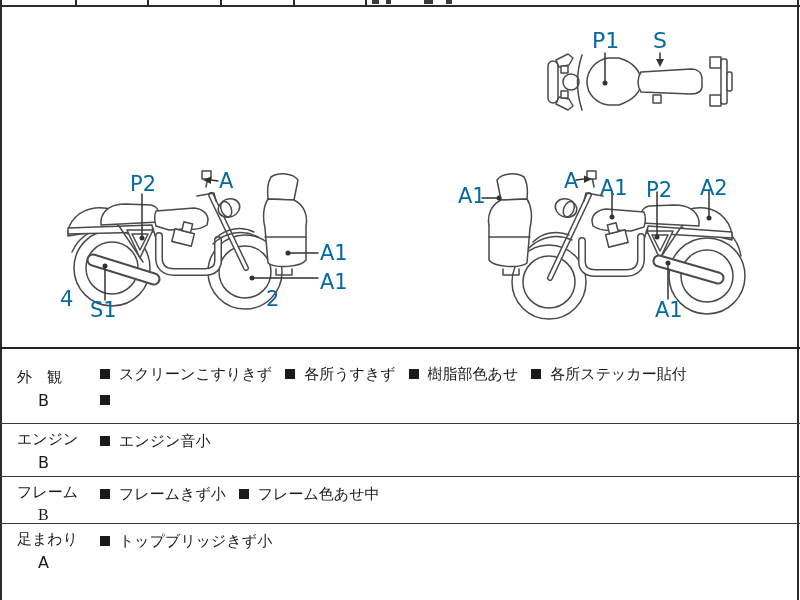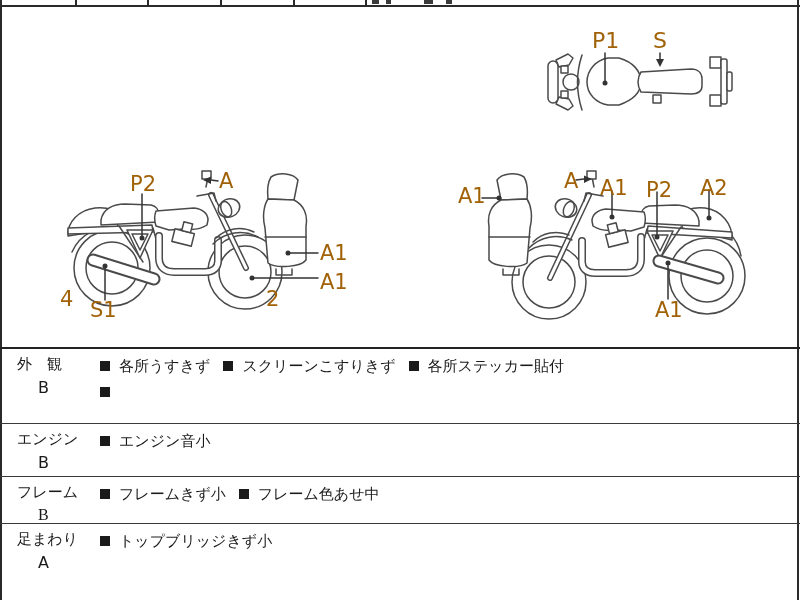--- a/index.html
+++ b/index.html
@@ -5,35 +5,35 @@
   html,body{margin:0;padding:0;background:#fff;}
   #stage{position:relative;width:800px;height:600px;background:#fff;overflow:hidden;
          font-family:"DejaVu Sans",sans-serif;color:#1a1a1a;}
   
   .border-left{position:absolute;left:0;top:0;width:2px;height:600px;background:#2a2a2a;}
   .border-right{position:absolute;left:797px;top:0;width:2px;height:600px;background:#2a2a2a;}
   .header-bottom-line{position:absolute;left:0;top:5px;width:800px;height:2px;background:#2a2a2a;}
   .header-divider{position:absolute;top:0;width:2px;height:6px;background:#2a2a2a;}
   .glyph-fragment{position:absolute;top:0;height:4px;background:#3a3a3a;}
   
-  .dlabel{position:absolute;font-size:21px;line-height:1;color:#a16207;white-space:nowrap;}
+  .dlabel{position:absolute;font-size:21px;line-height:1;color:#0369a1;white-space:nowrap;}
   .dlabel.big{font-size:22px;}
   svg{position:absolute;overflow:visible;}
   
   #cond-table{position:absolute;left:0;top:347px;width:800px;}
   .crow{display:flex;overflow:hidden;border-top:1px solid #3a3a3a;box-sizing:border-box;}
   .crow.first{border-top:2px solid #222;}
   .crow .labelcol{width:100px;flex:0 0 100px;padding:6px 0 0 17px;box-sizing:border-box;}
   .crow .rowlabel{font-size:15px;}
   .crow .grade{font-size:16px;padding-left:21px;margin-top:4px;}
   .crow .items{flex:1;padding-top:6px;}
   .iline{display:flex;align-items:center;white-space:nowrap;height:22px;margin-bottom:4px;}
   .item{display:flex;align-items:center;margin-right:13px;font-size:15px;}
   .bullet{display:inline-block;width:10px;height:10px;background:#1a1a1a;margin-right:9px;flex:0 0 10px;}
-  .h76{height:76px;} .h53{height:53px;} .h47{height:47px;font-family:Liberation Serif, serif;} .h77{height:68px;}
+  .h76{height:76px;align-items:center;} .h53{height:53px;} .h47{height:47px;font-family:Liberation Serif, serif;} .h77{height:68px;}
 </style>
 </head>
 <body>
 
 <div id="stage">
 
   <div class="header-bottom-line"></div>
   <div class="header-divider" style="left:75px"></div>
   <div class="header-divider" style="left:147px"></div>
   <div class="header-divider" style="left:220px"></div>
@@ -233,25 +233,29 @@
 
     <div class="crow first h76">
       <div class="labelcol">
         <div class="rowlabel">外　観</div>
         <div class="grade">B</div>
       </div>
       <div class="items">
         <div class="iline">
           <span class="item">
               <span class="bullet"></span>
+              <span>スクリーンこすりきず</span>
+            </span>
+          <span class="item">
+              <span class="bullet"></span>
               <span>各所うすきず</span>
             </span>
           <span class="item">
               <span class="bullet"></span>
-              <span>スクリーンこすりきず</span>
+              <span>樹脂部色あせ</span>
             </span>
           <span class="item">
               <span class="bullet"></span>
               <span>各所ステッカー貼付</span>
             </span>
         </div>
         <div class="iline">
           <span class="item">
               <span class="bullet"></span>
             </span>

